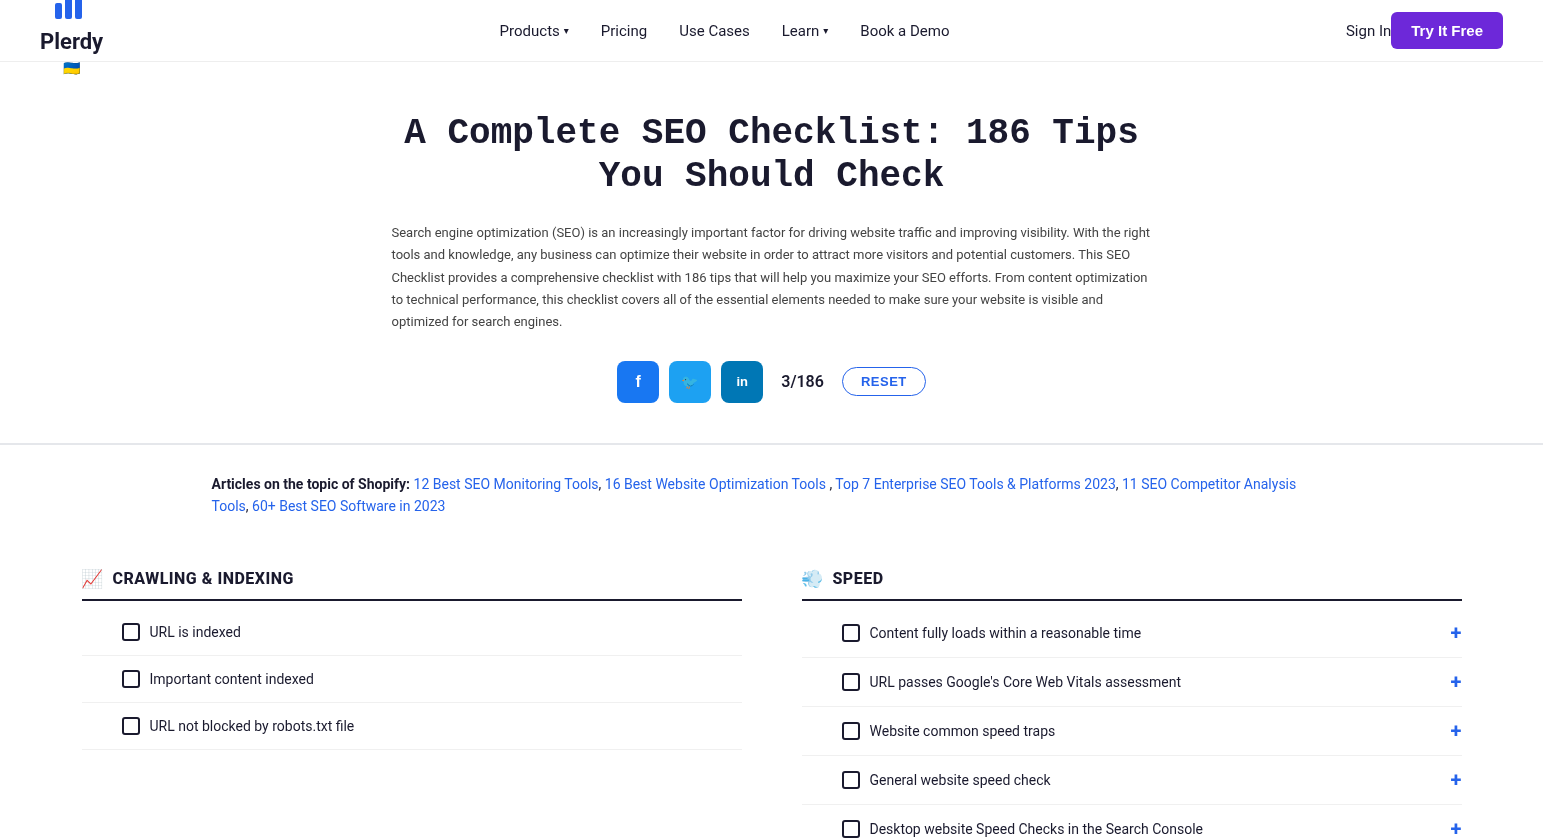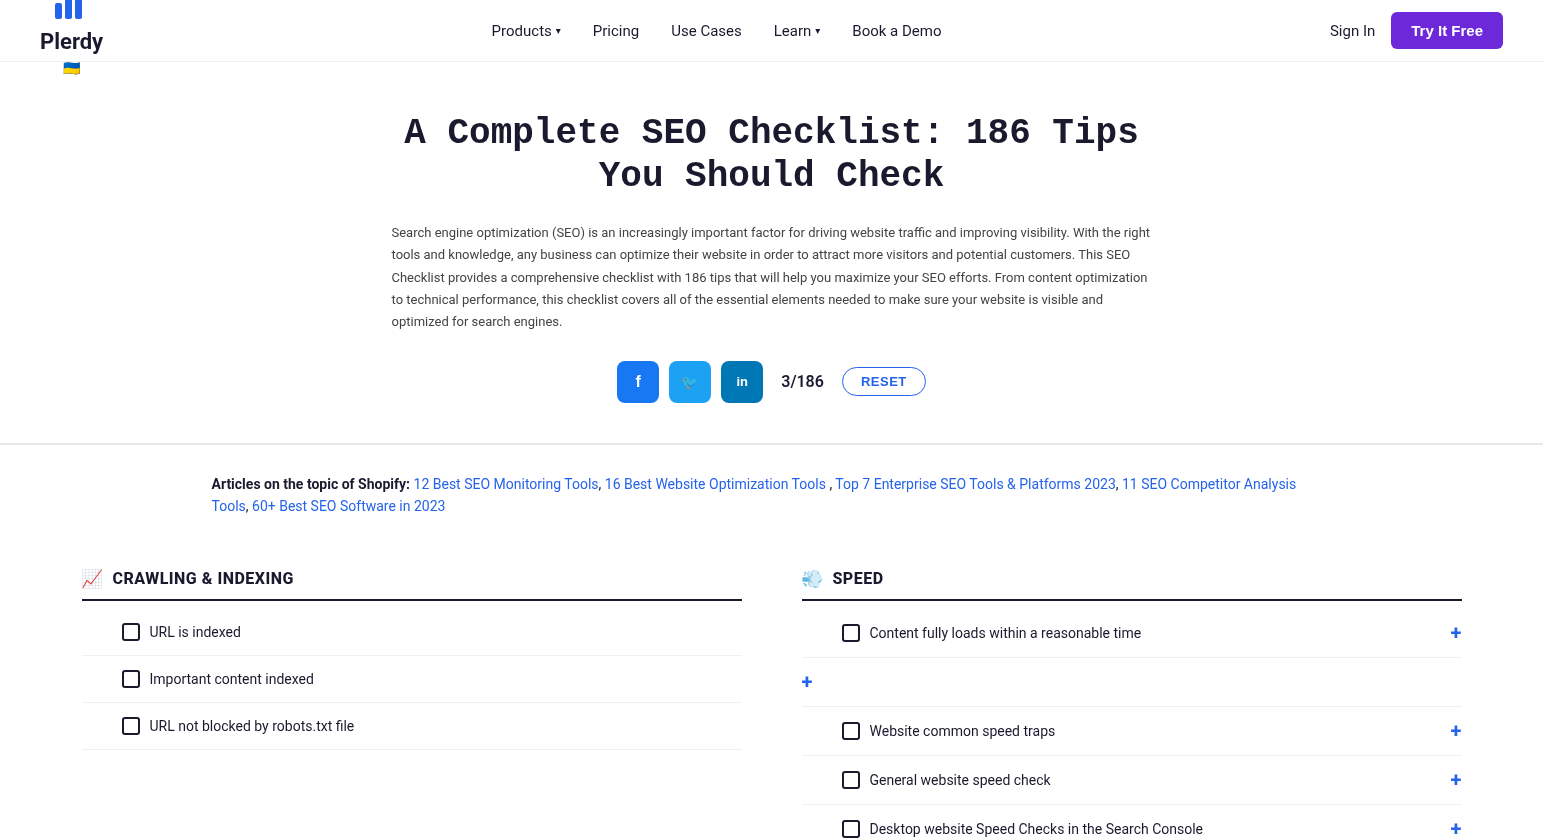--- a/index.html
+++ b/index.html
@@ -14,21 +14,21 @@
     .nav-logo { display: flex; align-items: center; gap: 6px; text-decoration: none; flex-direction: column; }
     .logo-icon { width: 38px; height: 38px; }
     .logo-text { font-size: 22px; font-weight: 700; color: #1a1a2e; }
     .logo-flag { font-size: 14px; }
     .nav-links { display: flex; align-items: center; gap: 32px; }
     .nav-link {
       font-size: 15px; color: #1a1a2e; text-decoration: none; cursor: pointer;
       display: flex; align-items: center; gap: 4px;
     }
     .nav-chevron { font-size: 10px; }
-    .nav-right { display: flex; align-items: center; gap: 16px; }
+    .nav-right { display: flex; align-items: center; }
     .sign-in { font-size: 15px; color: #1a1a2e; cursor: pointer; text-decoration: none; }
     .try-free {
       background: #6d28d9; color: #fff; border: none; border-radius: 6px;
       padding: 10px 20px; font-size: 15px; font-weight: 600; cursor: pointer;
     }
 
     
     .hero {
       max-width: 800px; margin: 0 auto; text-align: center;
       padding: 50px 20px 30px;
@@ -212,20 +212,24 @@
     </div>
 
     <div class="checklist-item">
       <div class="item-left">
         <div class="item-checkbox"></div>
         <span class="item-label">Content fully loads within a reasonable time</span>
       </div>
       <span class="item-plus">+</span>
     </div>
     <div class="checklist-item">
+      <div class="item-left">
+        <div class="item-checkbox"></div>
+        <span class="item-label">URL passes Google's Core Web Vitals assessment</span>
+      </div>
       <span class="item-plus">+</span>
     </div>
     <div class="checklist-item">
       <div class="item-left">
         <div class="item-checkbox"></div>
         <span class="item-label">Website common speed traps</span>
       </div>
       <span class="item-plus">+</span>
     </div>
     <div class="checklist-item">

